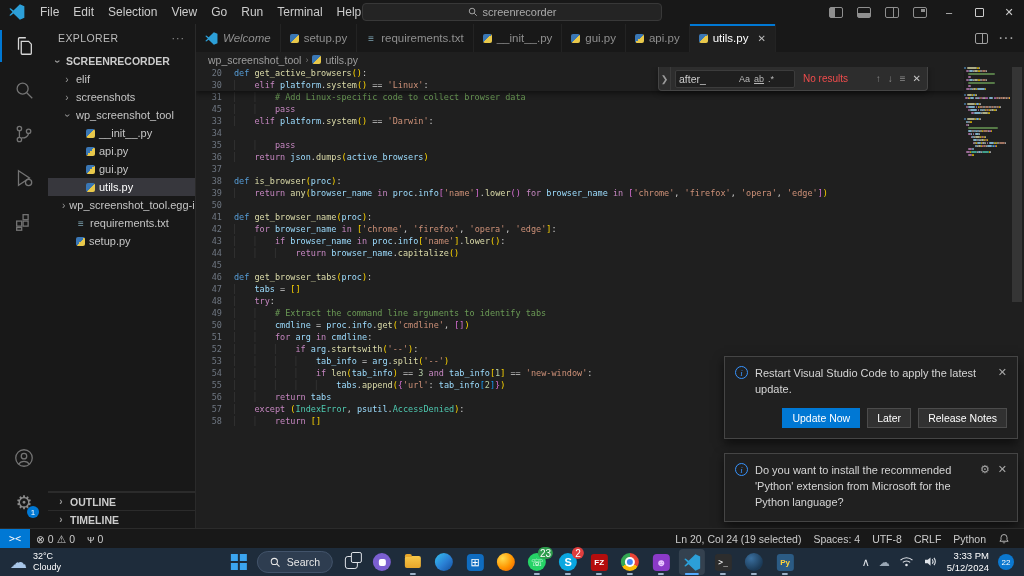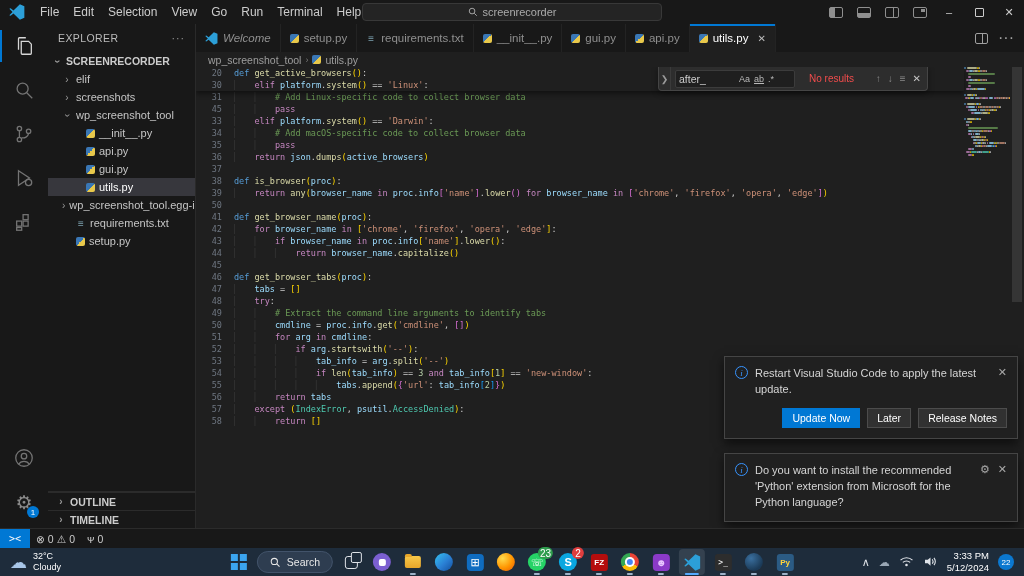--- a/index.html
+++ b/index.html
@@ -93,21 +93,21 @@
     border:1px solid #454545; border-top:none; border-radius:0 0 4px 4px; display:flex; align-items:center;
     z-index:10; font-size:10.5px; color:#cccccc; box-shadow:0 2px 6px rgba(0,0,0,.4); }
   .find-toggle { width:12px; height:100%; display:flex; align-items:center; justify-content:center;
     color:#9a9a9a; font-size:9px; border-right:1px solid #3a3a3a; }
   .find-input-wrap { display:flex; align-items:center; background:#1f1f1f; border:1px solid #3c3c3c;
     border-radius:2px; height:18px; margin-left:4px; padding:0 3px; flex:0 0 auto; width:120px; }
   .find-input { background:transparent; border:none; outline:none; color:#cccccc; width:58px;
     font-size:10.5px; font-family:"Liberation Sans", sans-serif; }
   .find-opt { color:#b9b9b9; font-size:9px; padding:0 2px; }
   .find-opt.word { text-decoration:underline; }
-  .no-results { color:#f14c4c; font-size:10px; margin-left:14px; white-space:nowrap; }
+  .no-results { color:#f14c4c; font-size:10px; margin-left:8px; white-space:nowrap; }
   .find-nav { margin-left:auto; display:flex; align-items:center; gap:7px; padding-right:6px; color:#8a8a8a; font-size:10px; }
 
   
   .toasts { position:absolute; right:6px; bottom:6px; display:flex; flex-direction:column; gap:14px; z-index:20; }
   .toast { width:294px; background:#202020; border:1px solid #454545; box-shadow:0 4px 10px rgba(0,0,0,.6);
     padding:9px 10px 10px 10px; color:#d5d5d5; font-size:11px; }
   .toast-head { display:flex; gap:7px; }
   .info-ico { width:13px; height:13px; border-radius:50%; border:1px solid #3794ff; color:#3794ff; font-size:9px;
     display:flex; align-items:center; justify-content:center; flex:0 0 auto; font-style:italic; font-family:"Liberation Serif",serif; }
   .toast-text { flex:1; line-height:1.45; }
@@ -369,21 +369,21 @@
           <span class="bc-sep">›</span>
           <span class="py-ico"></span>
           <span>utils.py</span>
         </div>
       <div class="editor-content">
         <div class="code-area">
           <div class="code-scroll" id="codelines">
               <div class="code-line"><span class="ln">31</span><span class="code-text"><span class="tok lead-ws" style="color: rgb(204, 204, 204);">        </span><span class="tok" style="color: rgb(106, 153, 85);"># Add Linux-specific code to collect browser data</span></span></div>
               <div class="code-line"><span class="ln">45</span><span class="code-text"><span class="tok lead-ws" style="color: rgb(204, 204, 204);">        </span><span class="tok" style="color: rgb(197, 134, 192);">pass</span></span></div>
               <div class="code-line"><span class="ln">33</span><span class="code-text"><span class="tok lead-ws" style="color: rgb(204, 204, 204);">    </span><span class="tok" style="color: rgb(197, 134, 192);">elif </span><span class="tok" style="color: rgb(156, 220, 254);">platform</span><span class="tok" style="color: rgb(204, 204, 204);">.</span><span class="tok" style="color: rgb(220, 220, 170);">system</span><span class="tok" style="color: rgb(255, 215, 0);">(</span><span class="tok" style="color: rgb(255, 215, 0);">)</span><span class="tok" style="color: rgb(204, 204, 204);"> == </span><span class="tok" style="color: rgb(206, 145, 120);">'Darwin'</span><span class="tok" style="color: rgb(204, 204, 204);">:</span></span></div>
-              <div class="code-line"><span class="ln">34</span><span class="code-text"><span class="tok lead-ws" style="color: rgb(204, 204, 204);">        </span><span class="tok" style="color: rgb(106, 153, 85);"># Add macOS-specific code to collect browser data</span></span></div>
+              <div class="code-line"><span class="ln">34</span></div>
               <div class="code-line"><span class="ln">35</span><span class="code-text"><span class="tok lead-ws" style="color: rgb(204, 204, 204);">        </span><span class="tok" style="color: rgb(197, 134, 192);">pass</span></span></div>
               <div class="code-line"><span class="ln">36</span><span class="code-text"><span class="tok lead-ws" style="color: rgb(204, 204, 204);">    </span><span class="tok" style="color: rgb(197, 134, 192);">return </span><span class="tok" style="color: rgb(156, 220, 254);">json</span><span class="tok" style="color: rgb(204, 204, 204);">.</span><span class="tok" style="color: rgb(220, 220, 170);">dumps</span><span class="tok" style="color: rgb(255, 215, 0);">(</span><span class="tok" style="color: rgb(156, 220, 254);">active_browsers</span><span class="tok" style="color: rgb(255, 215, 0);">)</span></span></div>
               <div class="code-line"><span class="ln">37</span><span class="code-text"></span></div>
               <div class="code-line"><span class="ln">38</span><span class="code-text"><span class="tok" style="color: rgb(86, 156, 214);">def</span><span class="tok" style="color: rgb(204, 204, 204);"> </span><span class="tok" style="color: rgb(220, 220, 170);">is_browser</span><span class="tok" style="color: rgb(255, 215, 0);">(</span><span class="tok" style="color: rgb(156, 220, 254);">proc</span><span class="tok" style="color: rgb(255, 215, 0);">)</span><span class="tok" style="color: rgb(204, 204, 204);">:</span></span></div>
               <div class="code-line"><span class="ln">39</span><span class="code-text"><span class="tok lead-ws" style="color: rgb(204, 204, 204);">    </span><span class="tok" style="color: rgb(197, 134, 192);">return </span><span class="tok" style="color: rgb(220, 220, 170);">any</span><span class="tok" style="color: rgb(255, 215, 0);">(</span><span class="tok" style="color: rgb(156, 220, 254);">browser_name</span><span class="tok" style="color: rgb(204, 204, 204);"> </span><span class="tok" style="color: rgb(197, 134, 192);">in</span><span class="tok" style="color: rgb(204, 204, 204);"> </span><span class="tok" style="color: rgb(156, 220, 254);">proc</span><span class="tok" style="color: rgb(204, 204, 204);">.</span><span class="tok" style="color: rgb(156, 220, 254);">info</span><span class="tok" style="color: rgb(218, 112, 214);">[</span><span class="tok" style="color: rgb(206, 145, 120);">'name'</span><span class="tok" style="color: rgb(218, 112, 214);">]</span><span class="tok" style="color: rgb(204, 204, 204);">.</span><span class="tok" style="color: rgb(220, 220, 170);">lower</span><span class="tok" style="color: rgb(218, 112, 214);">(</span><span class="tok" style="color: rgb(218, 112, 214);">)</span><span class="tok" style="color: rgb(204, 204, 204);"> </span><span class="tok" style="color: rgb(197, 134, 192);">for</span><span class="tok" style="color: rgb(204, 204, 204);"> </span><span class="tok" style="color: rgb(156, 220, 254);">browser_name</span><span class="tok" style="color: rgb(204, 204, 204);"> </span><span class="tok" style="color: rgb(197, 134, 192);">in</span><span class="tok" style="color: rgb(204, 204, 204);"> </span><span class="tok" style="color: rgb(218, 112, 214);">[</span><span class="tok" style="color: rgb(206, 145, 120);">'chrome'</span><span class="tok" style="color: rgb(204, 204, 204);">, </span><span class="tok" style="color: rgb(206, 145, 120);">'firefox'</span><span class="tok" style="color: rgb(204, 204, 204);">, </span><span class="tok" style="color: rgb(206, 145, 120);">'opera'</span><span class="tok" style="color: rgb(204, 204, 204);">, </span><span class="tok" style="color: rgb(206, 145, 120);">'edge'</span><span class="tok" style="color: rgb(218, 112, 214);">]</span><span class="tok" style="color: rgb(255, 215, 0);">)</span></span></div>
               <div class="code-line"><span class="ln">50</span><span class="code-text"></span></div>
               <div class="code-line"><span class="ln">41</span><span class="code-text"><span class="tok" style="color: rgb(86, 156, 214);">def</span><span class="tok" style="color: rgb(204, 204, 204);"> </span><span class="tok" style="color: rgb(220, 220, 170);">get_browser_name</span><span class="tok" style="color: rgb(255, 215, 0);">(</span><span class="tok" style="color: rgb(156, 220, 254);">proc</span><span class="tok" style="color: rgb(255, 215, 0);">)</span><span class="tok" style="color: rgb(204, 204, 204);">:</span></span></div>
               <div class="code-line"><span class="ln">42</span><span class="code-text"><span class="tok lead-ws" style="color: rgb(204, 204, 204);">    </span><span class="tok" style="color: rgb(197, 134, 192);">for </span><span class="tok" style="color: rgb(156, 220, 254);">browser_name</span><span class="tok" style="color: rgb(204, 204, 204);"> </span><span class="tok" style="color: rgb(197, 134, 192);">in</span><span class="tok" style="color: rgb(204, 204, 204);"> </span><span class="tok" style="color: rgb(255, 215, 0);">[</span><span class="tok" style="color: rgb(206, 145, 120);">'chrome'</span><span class="tok" style="color: rgb(204, 204, 204);">, </span><span class="tok" style="color: rgb(206, 145, 120);">'firefox'</span><span class="tok" style="color: rgb(204, 204, 204);">, </span><span class="tok" style="color: rgb(206, 145, 120);">'opera'</span><span class="tok" style="color: rgb(204, 204, 204);">, </span><span class="tok" style="color: rgb(206, 145, 120);">'edge'</span><span class="tok" style="color: rgb(255, 215, 0);">]</span><span class="tok" style="color: rgb(204, 204, 204);">:</span></span></div>
               <div class="code-line"><span class="ln">43</span><span class="code-text"><span class="tok lead-ws" style="color: rgb(204, 204, 204);">        </span><span class="tok" style="color: rgb(197, 134, 192);">if </span><span class="tok" style="color: rgb(156, 220, 254);">browser_name</span><span class="tok" style="color: rgb(204, 204, 204);"> </span><span class="tok" style="color: rgb(197, 134, 192);">in</span><span class="tok" style="color: rgb(204, 204, 204);"> </span><span class="tok" style="color: rgb(156, 220, 254);">proc</span><span class="tok" style="color: rgb(204, 204, 204);">.</span><span class="tok" style="color: rgb(156, 220, 254);">info</span><span class="tok" style="color: rgb(255, 215, 0);">[</span><span class="tok" style="color: rgb(206, 145, 120);">'name'</span><span class="tok" style="color: rgb(255, 215, 0);">]</span><span class="tok" style="color: rgb(204, 204, 204);">.</span><span class="tok" style="color: rgb(220, 220, 170);">lower</span><span class="tok" style="color: rgb(255, 215, 0);">(</span><span class="tok" style="color: rgb(255, 215, 0);">)</span><span class="tok" style="color: rgb(204, 204, 204);">:</span></span></div>
               <div class="code-line"><span class="ln">44</span><span class="code-text"><span class="tok lead-ws" style="color: rgb(204, 204, 204);">            </span><span class="tok" style="color: rgb(197, 134, 192);">return </span><span class="tok" style="color: rgb(156, 220, 254);">browser_name</span><span class="tok" style="color: rgb(204, 204, 204);">.</span><span class="tok" style="color: rgb(220, 220, 170);">capitalize</span><span class="tok" style="color: rgb(255, 215, 0);">(</span><span class="tok" style="color: rgb(255, 215, 0);">)</span></span></div>
@@ -759,20 +759,33 @@
       <span class="sb-item">
         <span>⊗</span>
         <span>0</span>
         <span>⚠</span>
         <span>0</span>
       </span>
       <span class="sb-item">
         <span>ᴪ</span>
         <span>0</span>
       </span>
+      <span class="sb-right">
+        <span class="sb-item">Ln 20, Col 24 (19 selected)</span>
+        <span class="sb-item">Spaces: 4</span>
+        <span class="sb-item">UTF-8</span>
+        <span class="sb-item">CRLF</span>
+        <span class="sb-item">Python</span>
+        <span class="sb-item">
+          <svg width="12" height="12" viewBox="0 0 16 16">
+            <path d="M8 2 a4 4 0 0 1 4 4 v3 l1.5 2 h-11 l1.5 -2 v-3 a4 4 0 0 1 4 -4 z" fill="none" stroke="#cccccc" stroke-width="1.1"></path>
+            <path d="M6.7 12.5 a1.4 1.4 0 0 0 2.6 0" stroke="#cccccc" fill="none" stroke-width="1.1"></path>
+          </svg>
+        </span>
+      </span>
     </div>
 
   <div class="taskbar">
     <div class="weather">
       <span class="cloud">☁</span>
       <span class="weather-txt">
         <span>32°C</span><br>
         <span>Cloudy</span>
       </span>
     </div>

